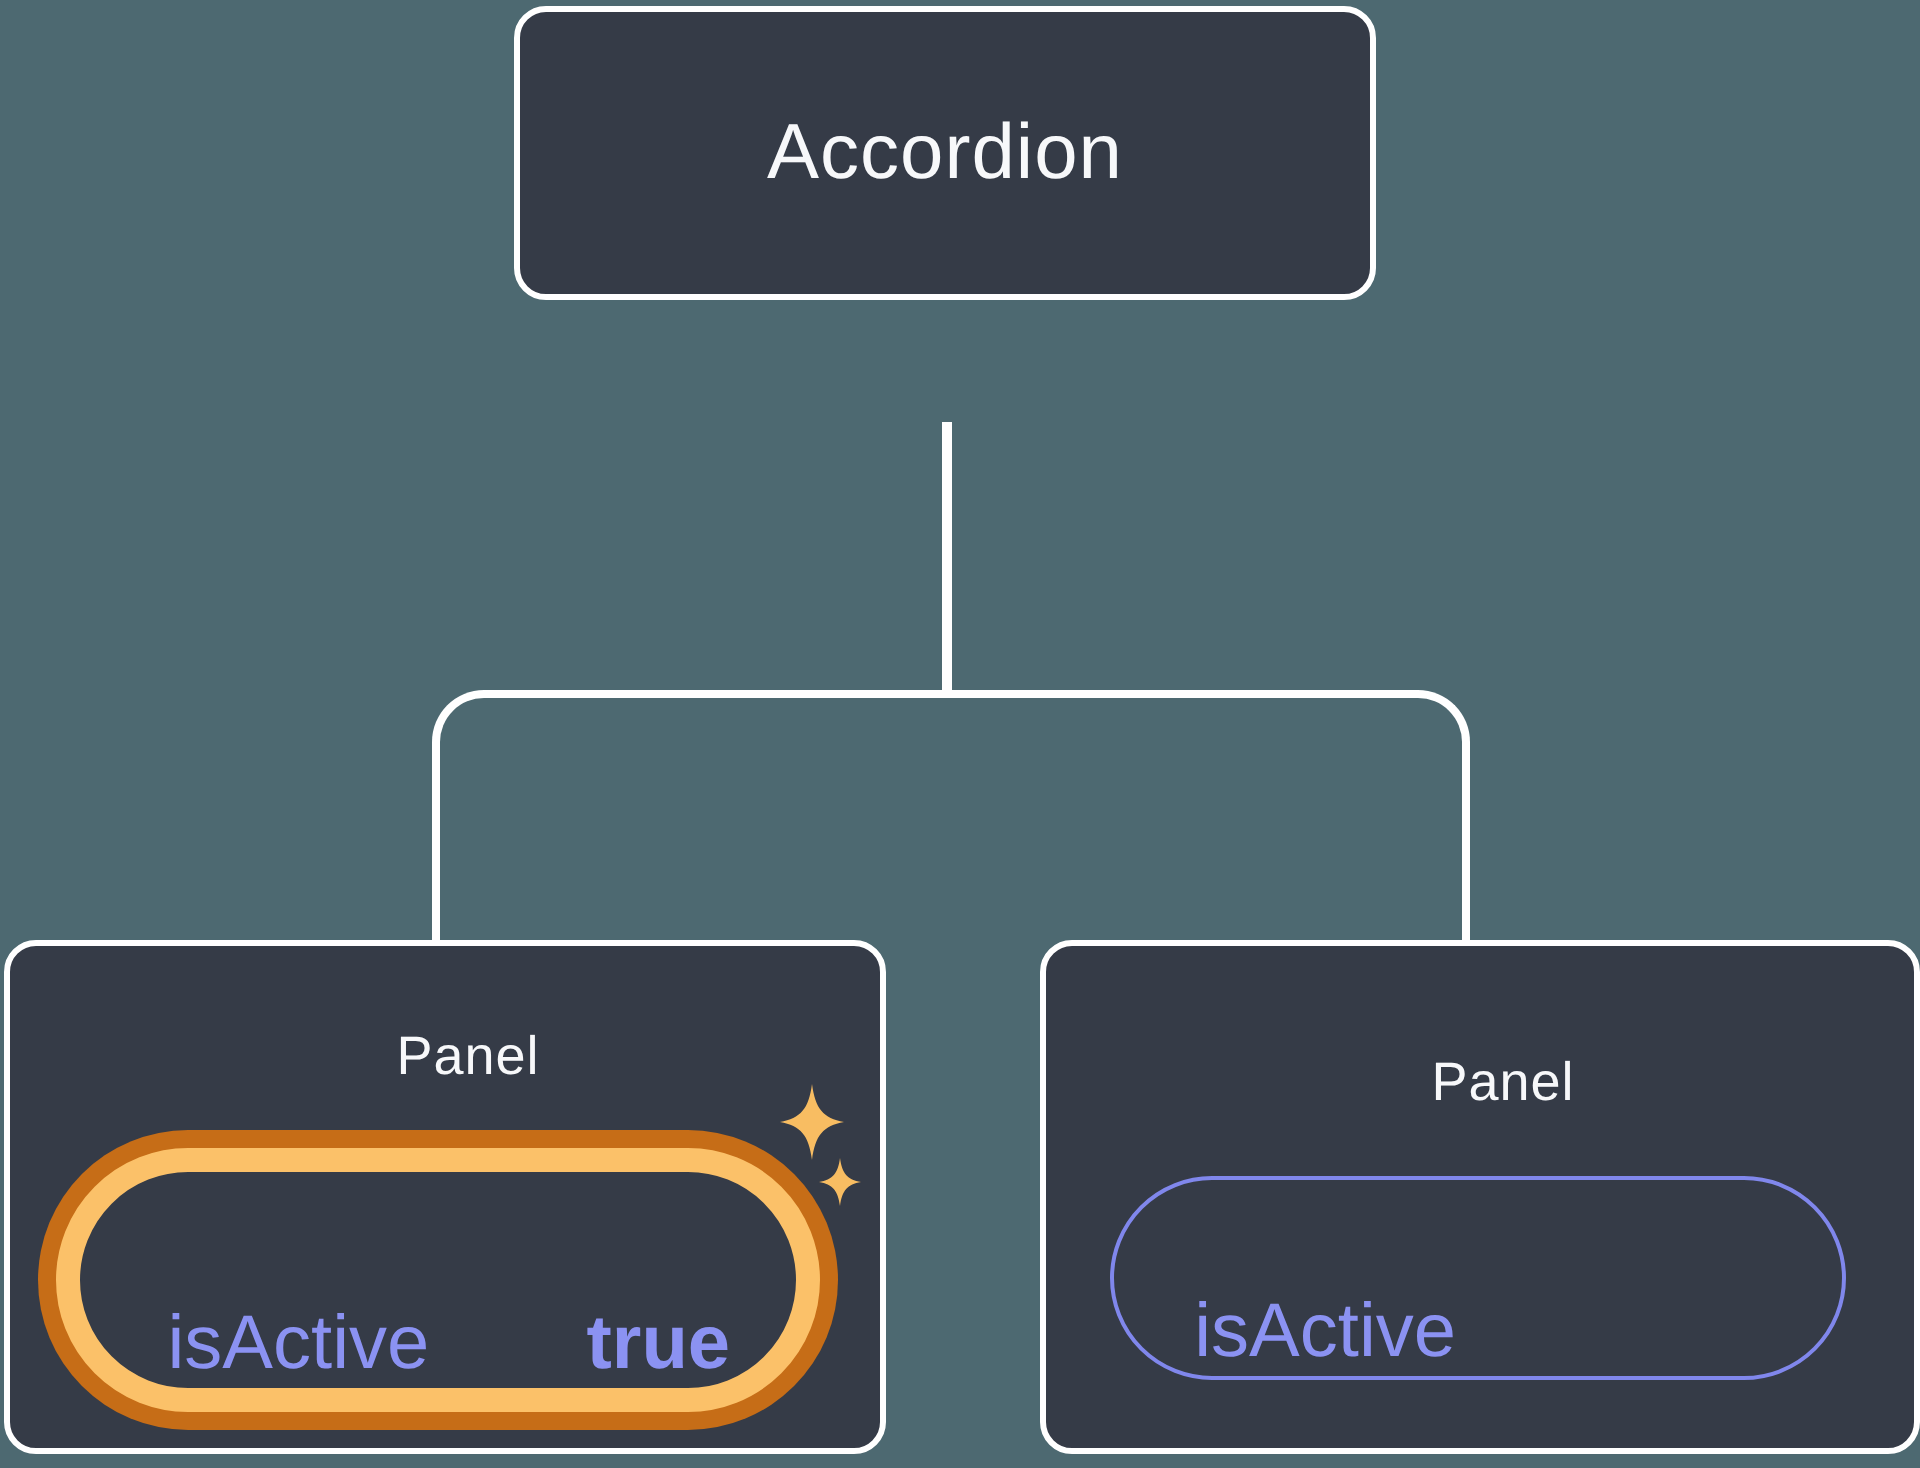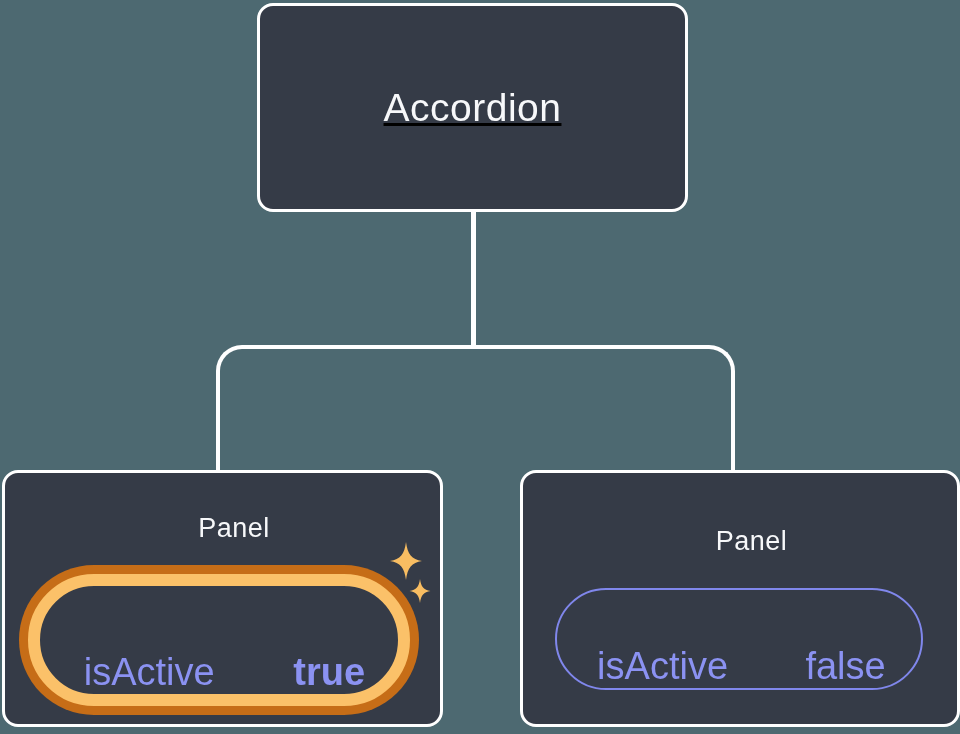--- a/index.html
+++ b/index.html
@@ -14,22 +14,22 @@
   
   .node {
     position: absolute;
     box-sizing: border-box;
     background: #353b47;
     border: 3px solid #ffffff;
     border-radius: 16px;
   }
   .node-root {
     left: 257px; top: 3px;
-    width: 431px; height: 209px;
-    display: flex; align-items: center; justify-content: center; text-decoration: underline;
+    width: 431px; height: 147px;
+    display: flex; align-items: center; justify-content: center;
   }
   .node-title {
     color: #f7f8fa;
     font-size: 39px;
     font-weight: 500;
     letter-spacing: 0.5px;
   }
   
   .stem {
     position: absolute;
@@ -138,17 +138,16 @@
         C 34.325 48.8, 36.95 45.8, 38 38 Z"></path>
     </svg>
   </div>
 
   <div class="node panel-right">
     <div class="panel-title">Panel</div>
 
     <div class="pill pill-inactive">
       <div class="pill-cell cell-name">isActive</div>
       <div class="pill-divider"></div>
-      <div class="pill-cell cell-value">false</div>
     </div>
   </div>
 
 </div>
 
 </body></html>

